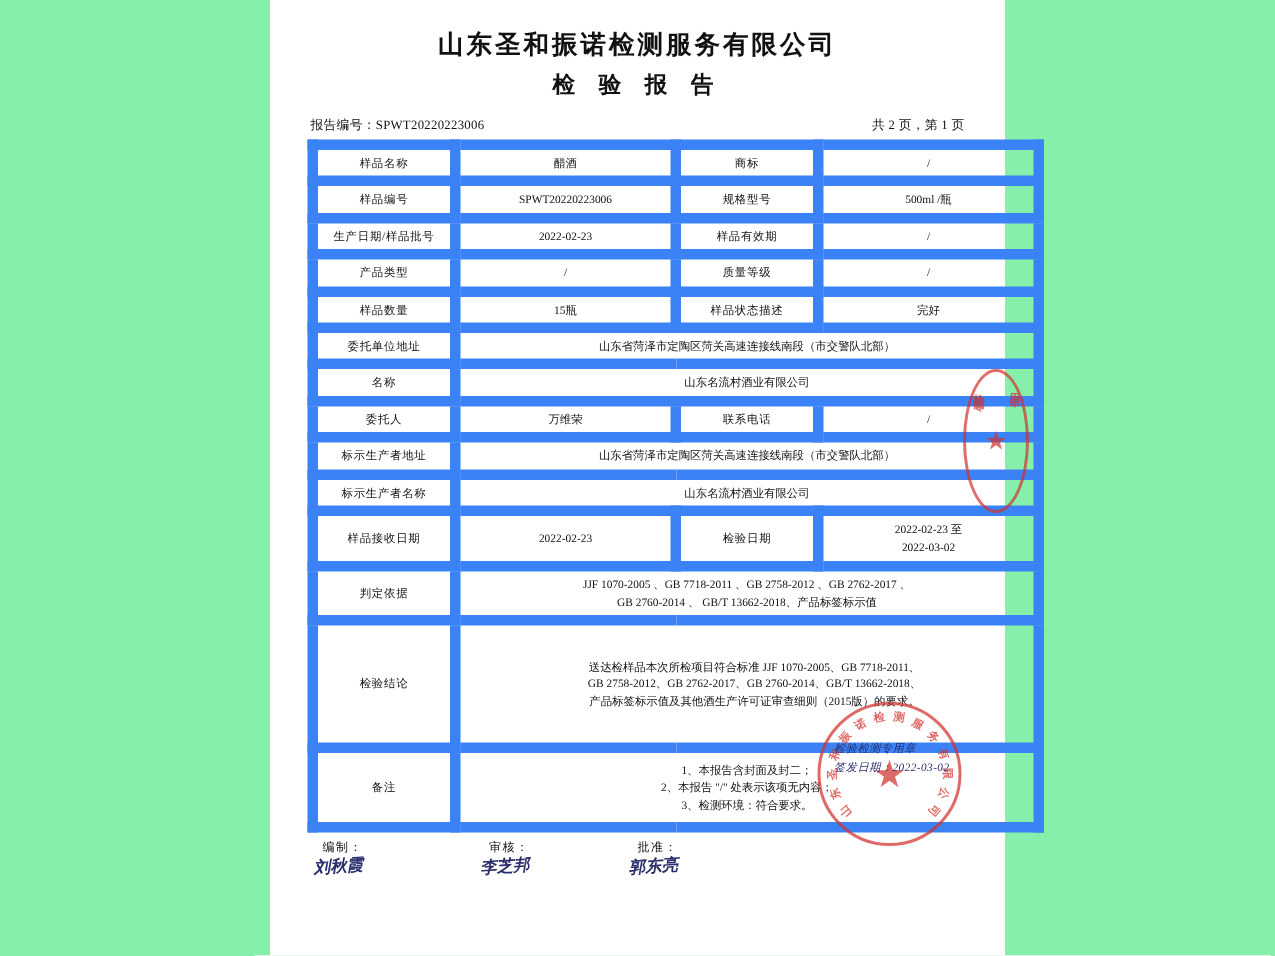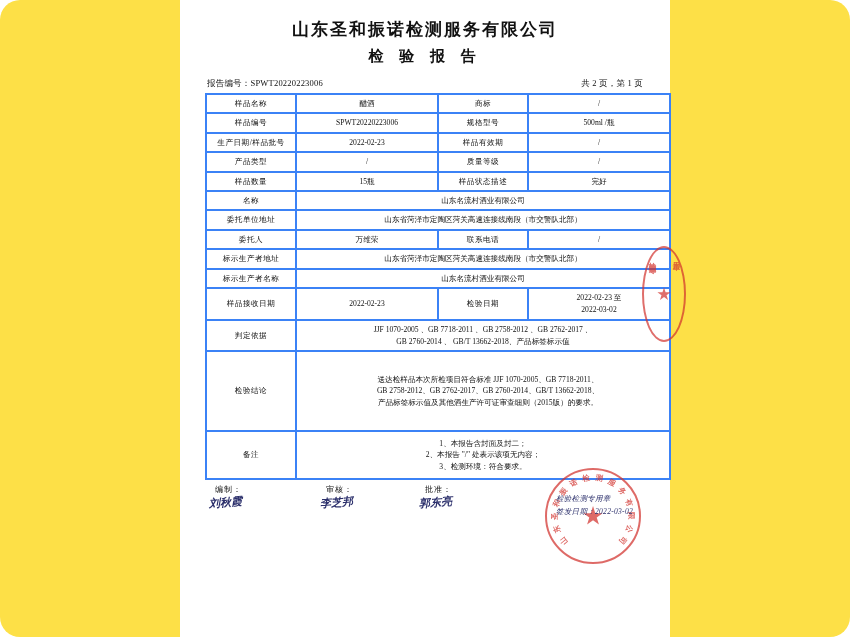--- a/index.html
+++ b/index.html
@@ -14,22 +14,21 @@
     color: #1a1a1a;
     position: relative;
     overflow: hidden;
   }
 
   #page {
     position: absolute;
     left: 0; top: 0;
     width: 850px;
     height: 637px;
-    background: #fde047;
-    border-radius: 20px;
+    background: #86efac;
   }
 
   
   #paper {
     position: absolute;
     left: 180px;
     top: 0px;
     width: 490px;
     height: 637px;
     background: #ffffff;
@@ -73,21 +72,21 @@
   .meta-right { letter-spacing: .2px; }
 
   table.report {
     border-collapse: collapse;
     width: 440px;
     table-layout: fixed;
     font-size: 7.6px;
     color: #111;
   }
   table.report td {
-    border: 2px solid #3b82f6;
+    border: 7px solid #3b82f6;
     padding: 3px 2px;
     text-align: center;
     vertical-align: middle;
     line-height: 1.5;
   }
   td.lbl {
     width: 84px;
     letter-spacing: .5px;
     white-space: nowrap;
   }
@@ -261,26 +260,26 @@
           <td class="val2">/</td>
         </tr>
         <tr>
           <td class="lbl">样品数量</td>
           <td class="val">15瓶</td>
           <td class="lbl2">样品状态描述</td>
           <td class="val2">完好</td>
         </tr>
 
         <tr>
+          <td class="lbl">委托单位地址</td>
+          <td colspan="3">山东省菏泽市定陶区菏关高速连接线南段（市交警队北部）</td>
+        </tr>
+        <tr>
           <td class="lbl">名称</td>
           <td colspan="3">山东名流村酒业有限公司</td>
-        </tr>
-        <tr>
-          <td class="lbl">委托单位地址</td>
-          <td colspan="3">山东省菏泽市定陶区菏关高速连接线南段（市交警队北部）</td>
         </tr>
         <tr>
           <td class="lbl">委托人</td>
           <td class="val">万维荣</td>
           <td class="lbl2">联系电话</td>
           <td class="val2">/</td>
         </tr>
         <tr>
           <td class="lbl">标示生产者地址</td>
           <td colspan="3">山东省菏泽市定陶区菏关高速连接线南段（市交警队北部）</td>

